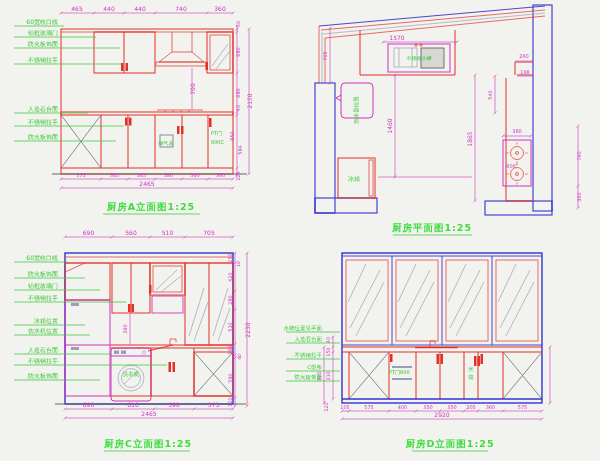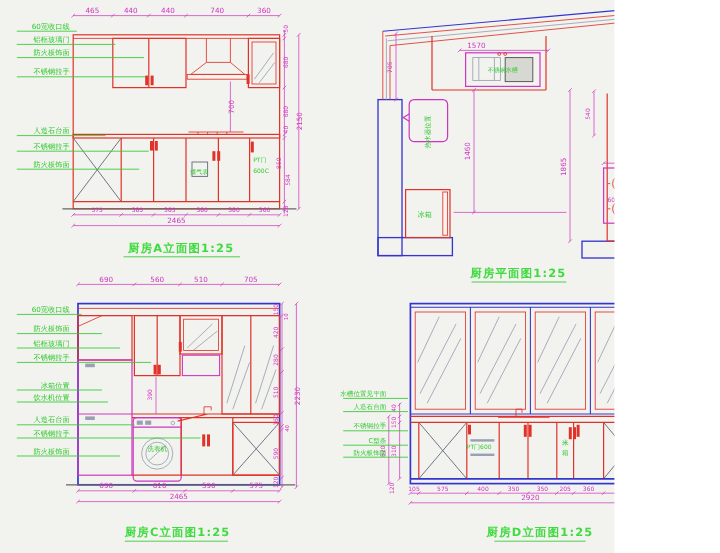--- a/index.html
+++ b/index.html
@@ -1,16 +1,16 @@
 <!DOCTYPE html>
 <html><head>
 <meta charset="utf-8">
 <style>
   html,body{margin:0;padding:0}
-  .sheet{position:relative;width:512px;height:461px;background:#f2f2ee;overflow:hidden;
+  .sheet{position:relative;width:600px;height:461px;background:#f2f2ee;overflow:hidden;
          font-family:"DejaVu Sans",sans-serif}
   svg{position:absolute;overflow:visible}
   .r{stroke:#e23128;fill:none;stroke-width:1}
   .rt{stroke:#e23128;fill:none;stroke-width:.7}
   .m{stroke:#cf35c2;fill:none;stroke-width:1}
   .b{stroke:#3434cf;fill:none;stroke-width:1.4}
   .bt{stroke:#3434cf;fill:none;stroke-width:.9}
   .g{stroke:#98a0b4;fill:none;stroke-width:.7}
   .x{stroke:#6a7280;fill:none;stroke-width:.8}
   .dk{stroke:#666;fill:none;stroke-width:1.1}

